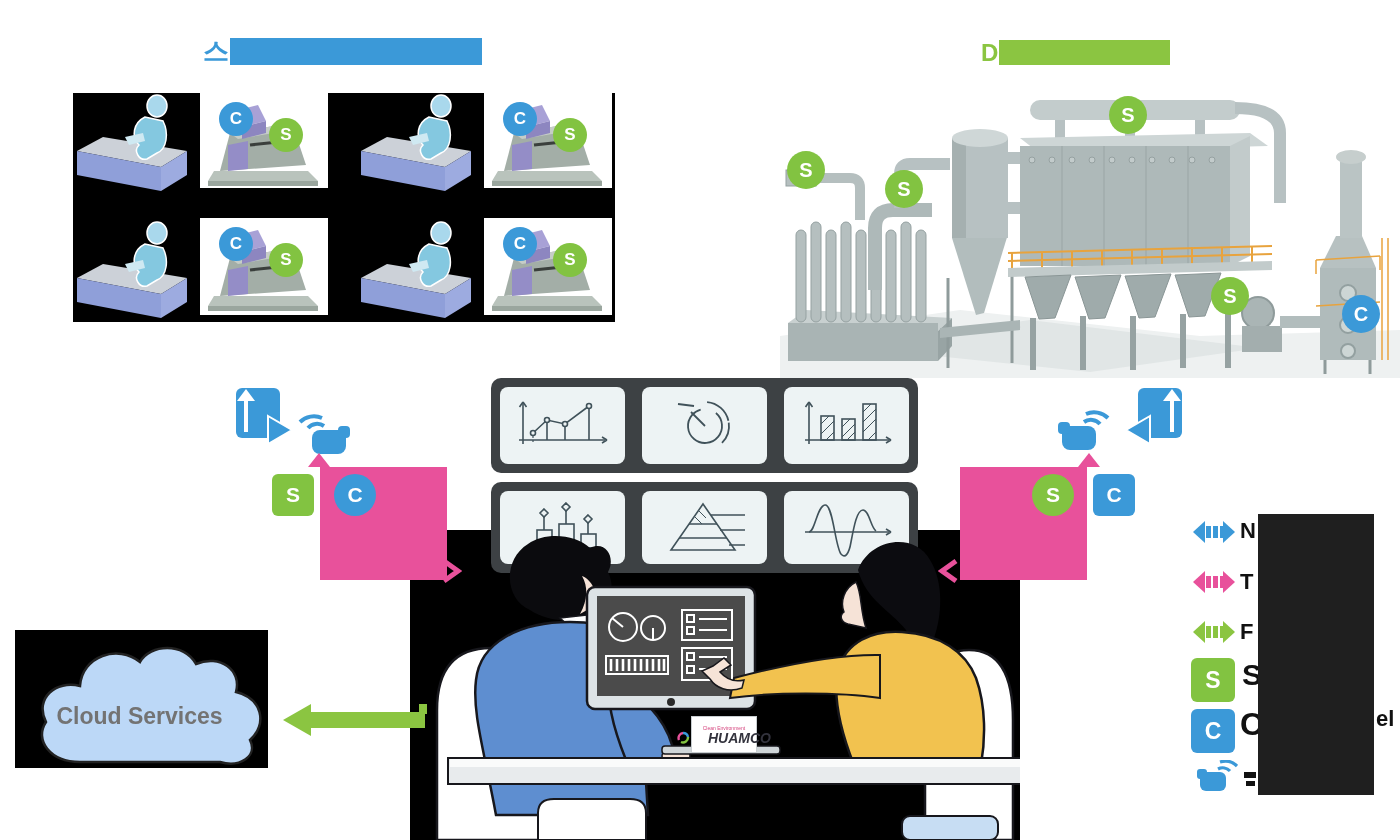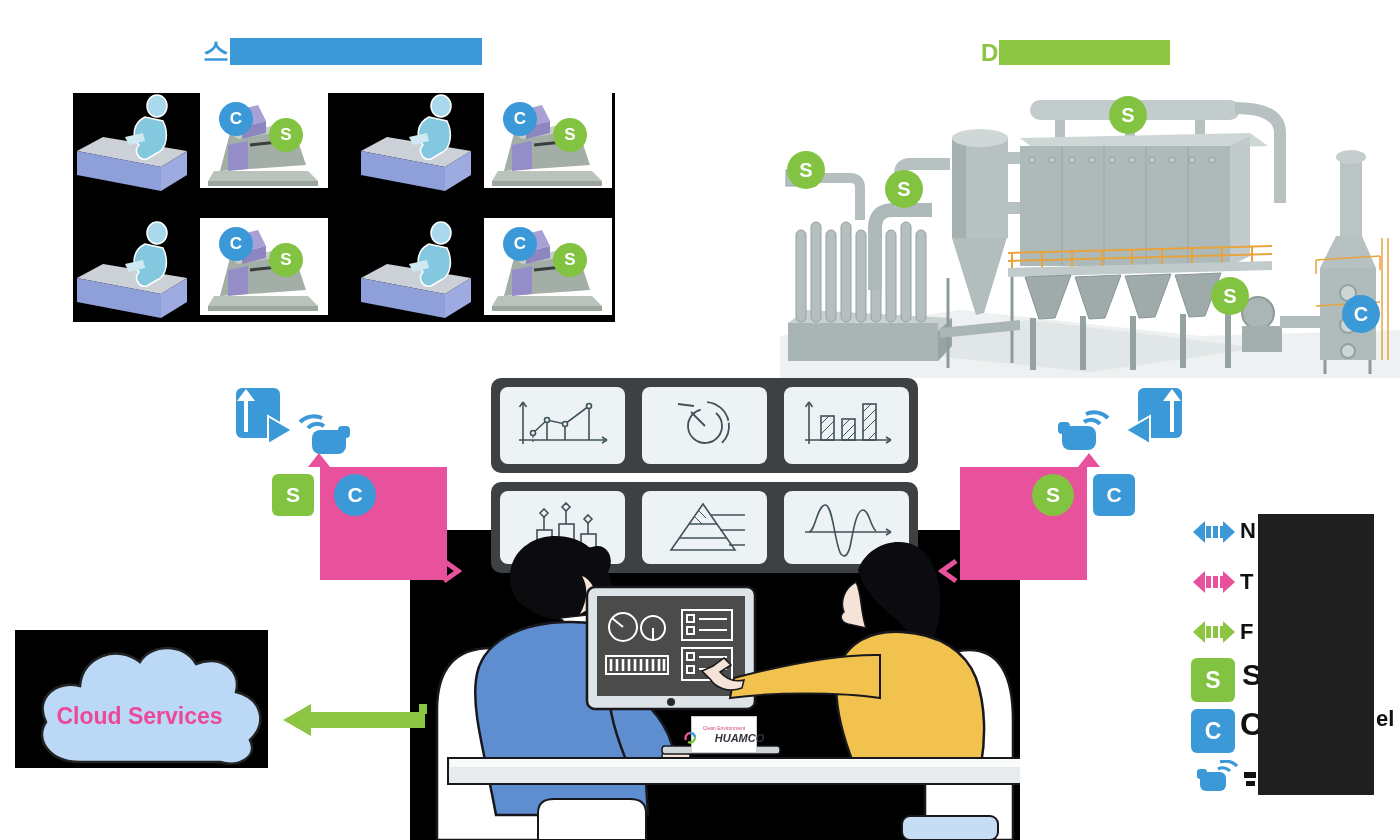--- a/index.html
+++ b/index.html
@@ -26,26 +26,26 @@
   .dash-frame{background:#3d4144;border-radius:10px;display:flex;align-items:center;
               justify-content:space-between;padding:9px;box-sizing:border-box;}
   .tile{background:#edf3f4;border-radius:8px;flex:0 0 125px;height:100%;
         display:flex;align-items:center;justify-content:center;}
   
   .pink-block{background:#e8519b;}
   
   .frag{color:#111;font-weight:bold;white-space:nowrap;}
   .legend-black{background:#1f1f1f;}
   
-  .cloud-label{font-weight:bold;font-size:23px;color:#ec4899;text-align:center;}
+  .cloud-label{font-weight:bold;font-size:23px;color:#737373;text-align:center;}
   
   .logo-card{background:#fff;border:1px solid #c8cdd0;box-sizing:border-box;
              display:flex;flex-direction:column;align-items:center;justify-content:center;}
   .logo-tag{font-size:5px;color:#d6457e;line-height:6px;}
-  .logo-brand{font-size:11px;font-weight:800;font-style:italic;color:#33333d;line-height:12px;
+  .logo-brand{font-size:14px;font-weight:800;font-style:italic;color:#33333d;line-height:12px;
               display:flex;align-items:center;gap:18px;}
 </style>
 </head>
 <body>
 
 <div id="stage">
 
   <div class="abs" style="left:203px;top:38px;display:flex;align-items:center;">
     <span class="title-frag" style="color:#3b99d8;">스</span>
     <div class="title-bar" style="width:252px;background:#3b99d8;margin-left:1px;"></div>

